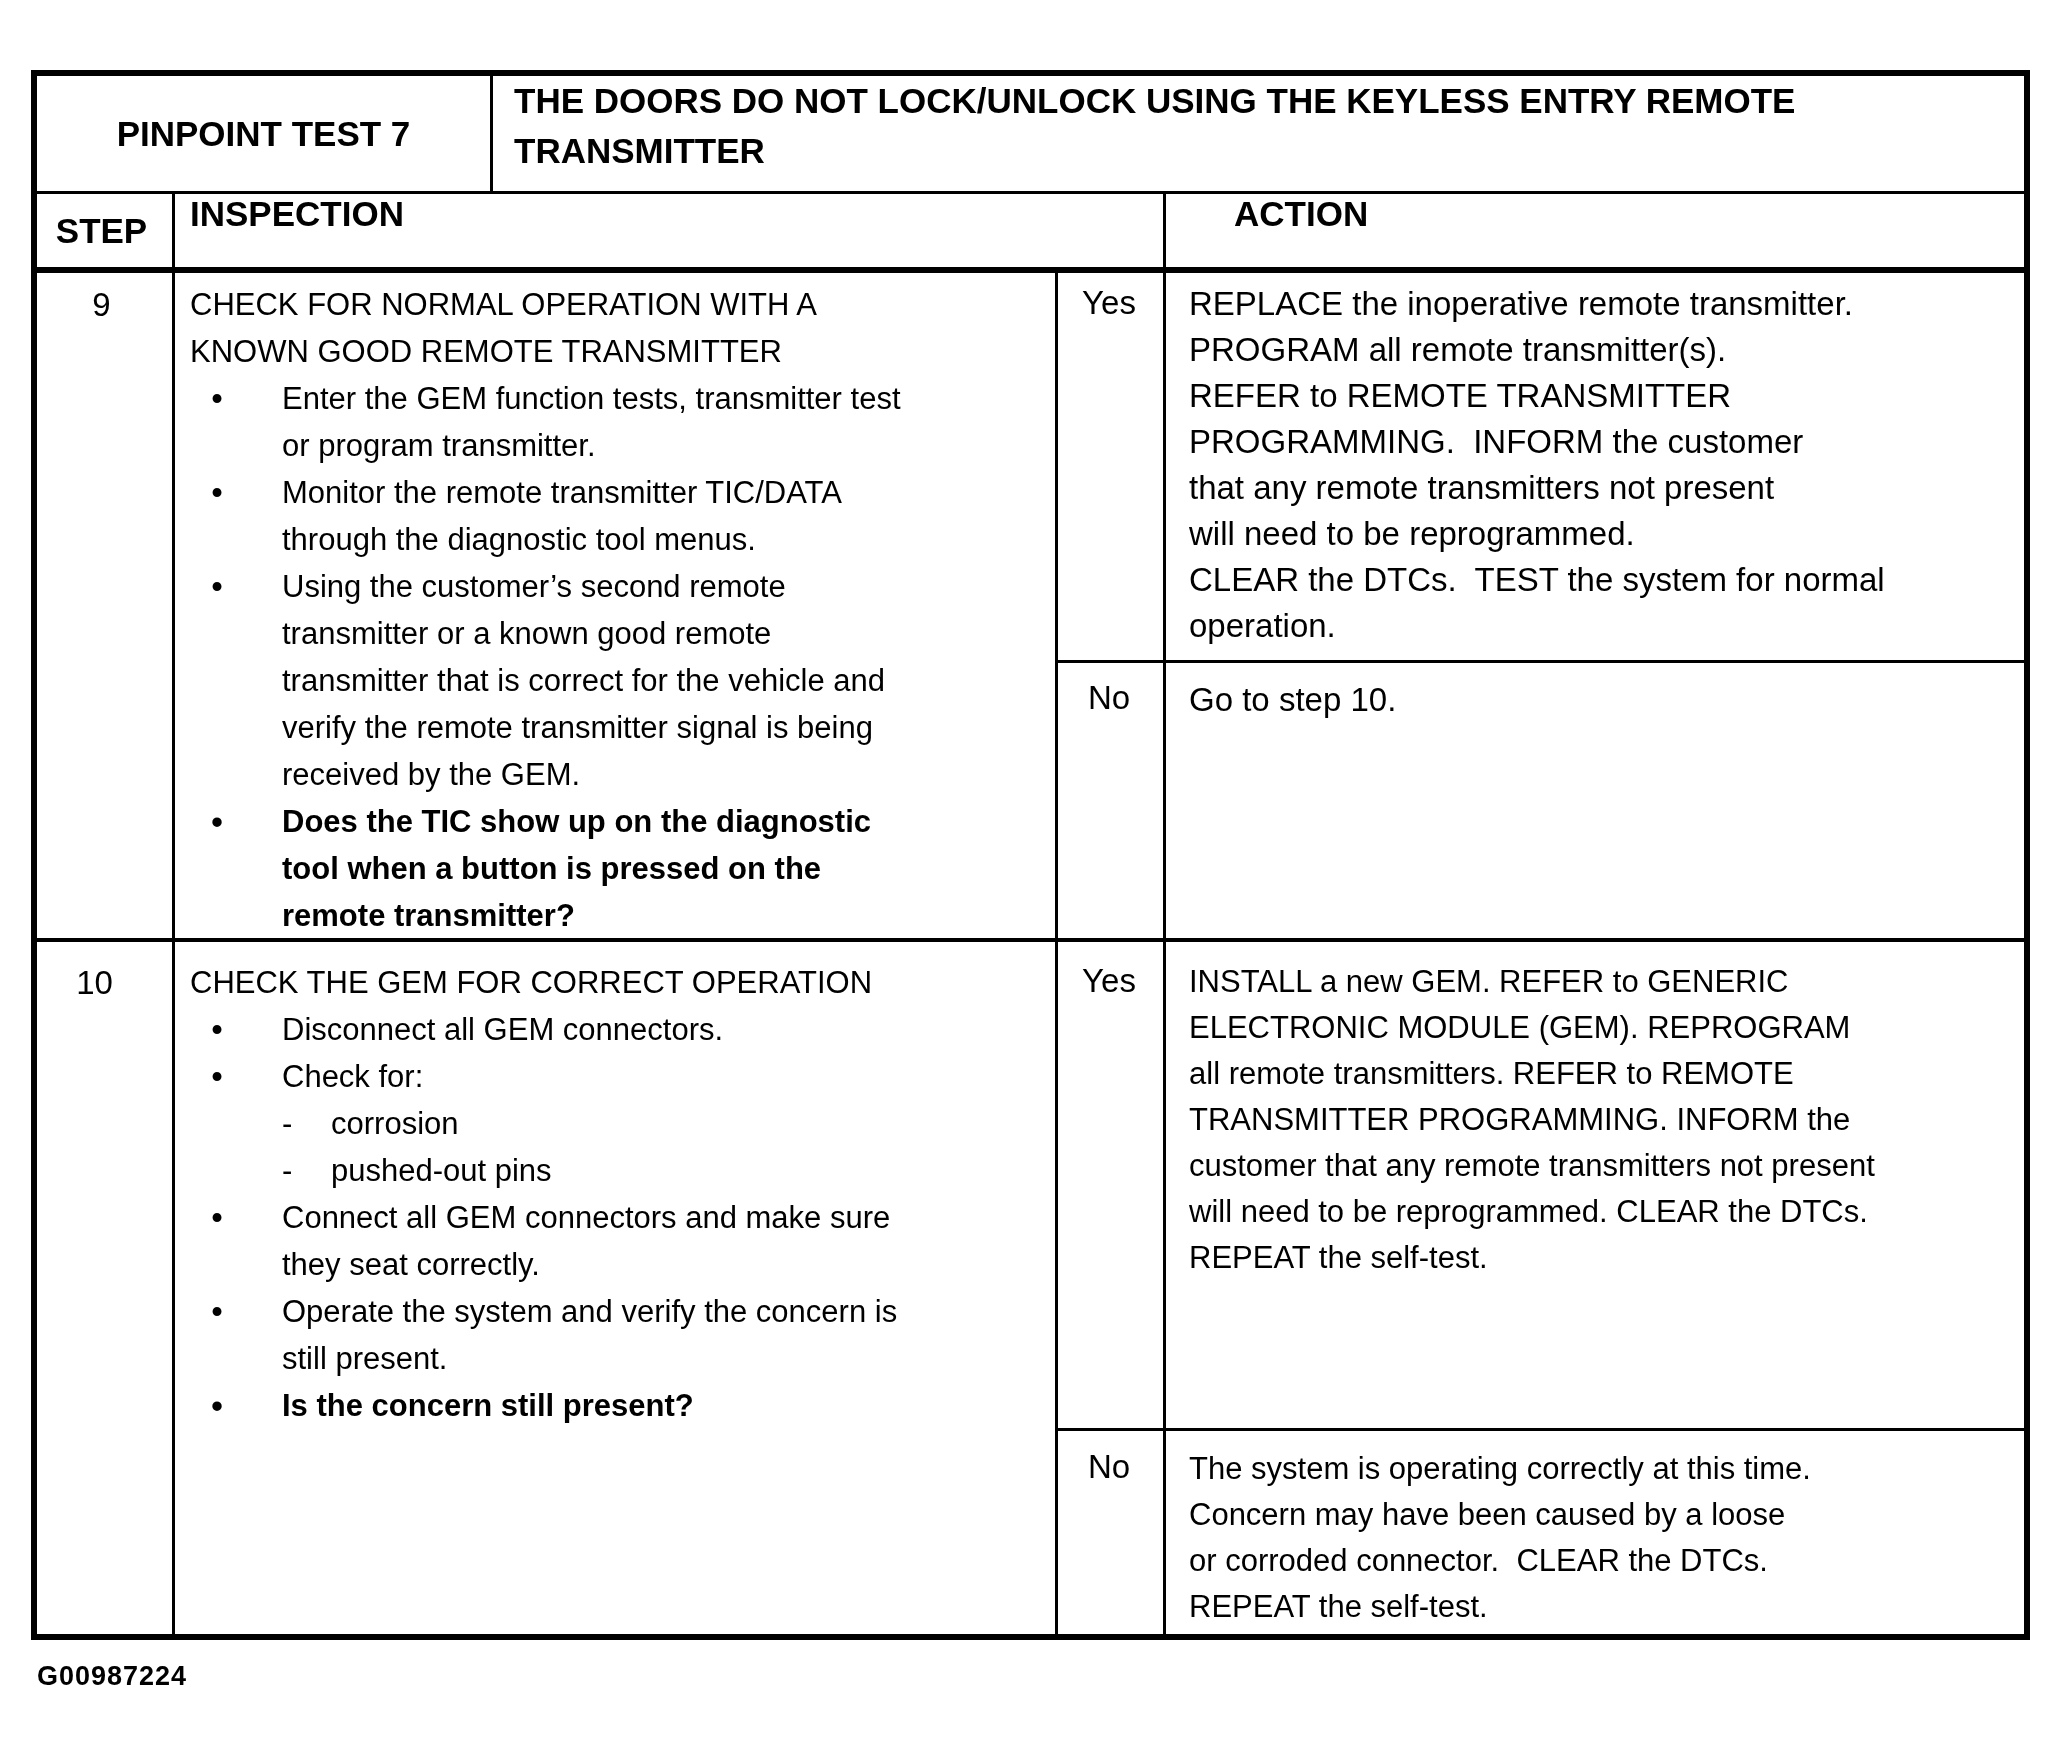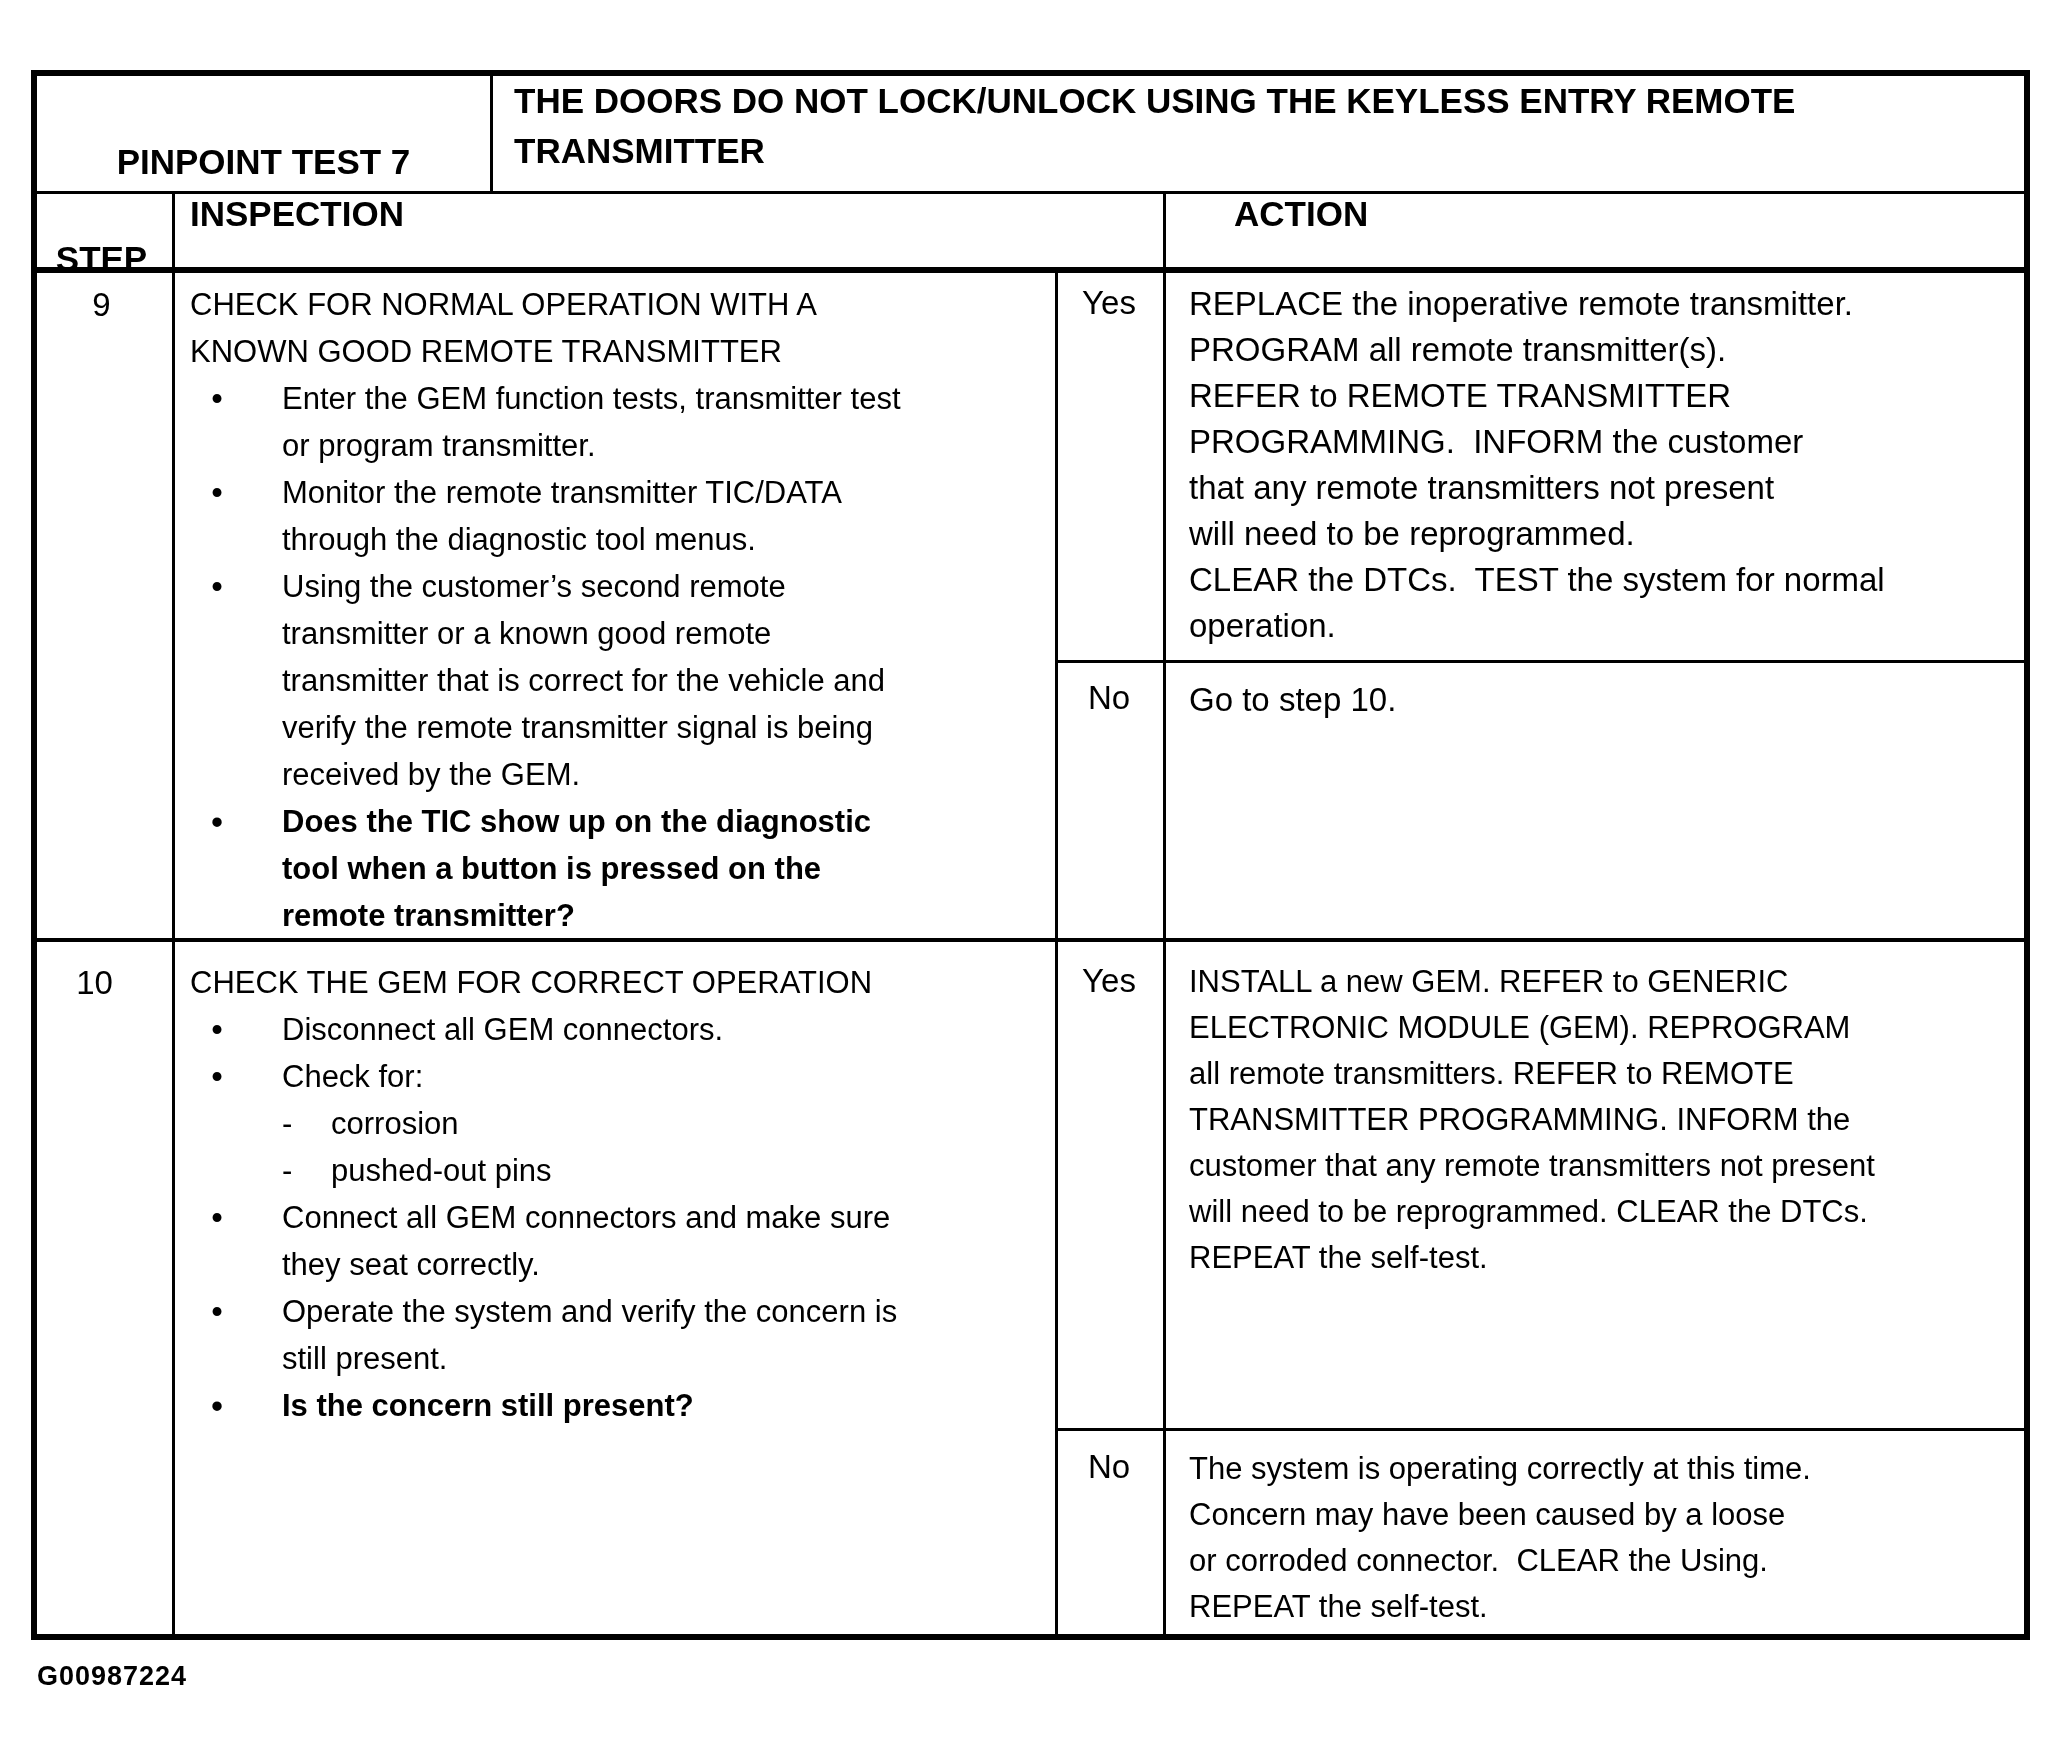--- a/index.html
+++ b/index.html
@@ -5,21 +5,21 @@
   html,body{margin:0;padding:0;background:#ffffff;}
   .page{
     position:relative;
     width:2066px;height:1756px;
     background:#ffffff;
     font-family:"Liberation Sans","DejaVu Sans",sans-serif;
     color:#000000;
   }
   .line{position:absolute;background:#000000;}
   .cell{position:absolute;}
-  .center{display:flex;align-items:center;justify-content:center;text-align:center;margin-top:28px;}
+  .center{display:flex;align-items:center;justify-content:center;text-align:center;}
   .vcenter{display:flex;}
   .pre{white-space:pre-wrap;}
   .title-text{font-weight:bold;font-size:35px;line-height:50px;}
   .colhead{font-weight:bold;font-size:35px;}
   .stepnum{font-size:33px;text-align:center;}
   .yesno{font-size:33px;text-align:center;}
   .insp{font-size:31px;line-height:47px;}
   .insp .heading{white-space:pre-wrap;}
   .bullet{display:flex;}
   .bullet .dot{width:92px;padding-left:21.3px;box-sizing:border-box;font-size:33px;}
@@ -148,19 +148,19 @@
 ELECTRONIC MODULE (GEM). REPROGRAM
 all remote transmitters. REFER to REMOTE
 TRANSMITTER PROGRAMMING. INFORM the
 customer that any remote transmitters not present
 will need to be reprogrammed. CLEAR the DTCs.
 REPEAT the self-test.</div>
 
   <div class="cell yesno" style="left:1055px;top:1448px;width:108px;">No</div>
   <div class="cell act10 pre" style="left:1189px;top:1446px;width:833px;">The system is operating correctly at this time.
 Concern may have been caused by a loose
-or corroded connector.  CLEAR the Using.
+or corroded connector.  CLEAR the DTCs.
 REPEAT the self-test.</div>
 
   <div class="cell figid" style="left:37px;top:1661px;">G00987224</div>
 
 </div>
 
 
 </body></html>

